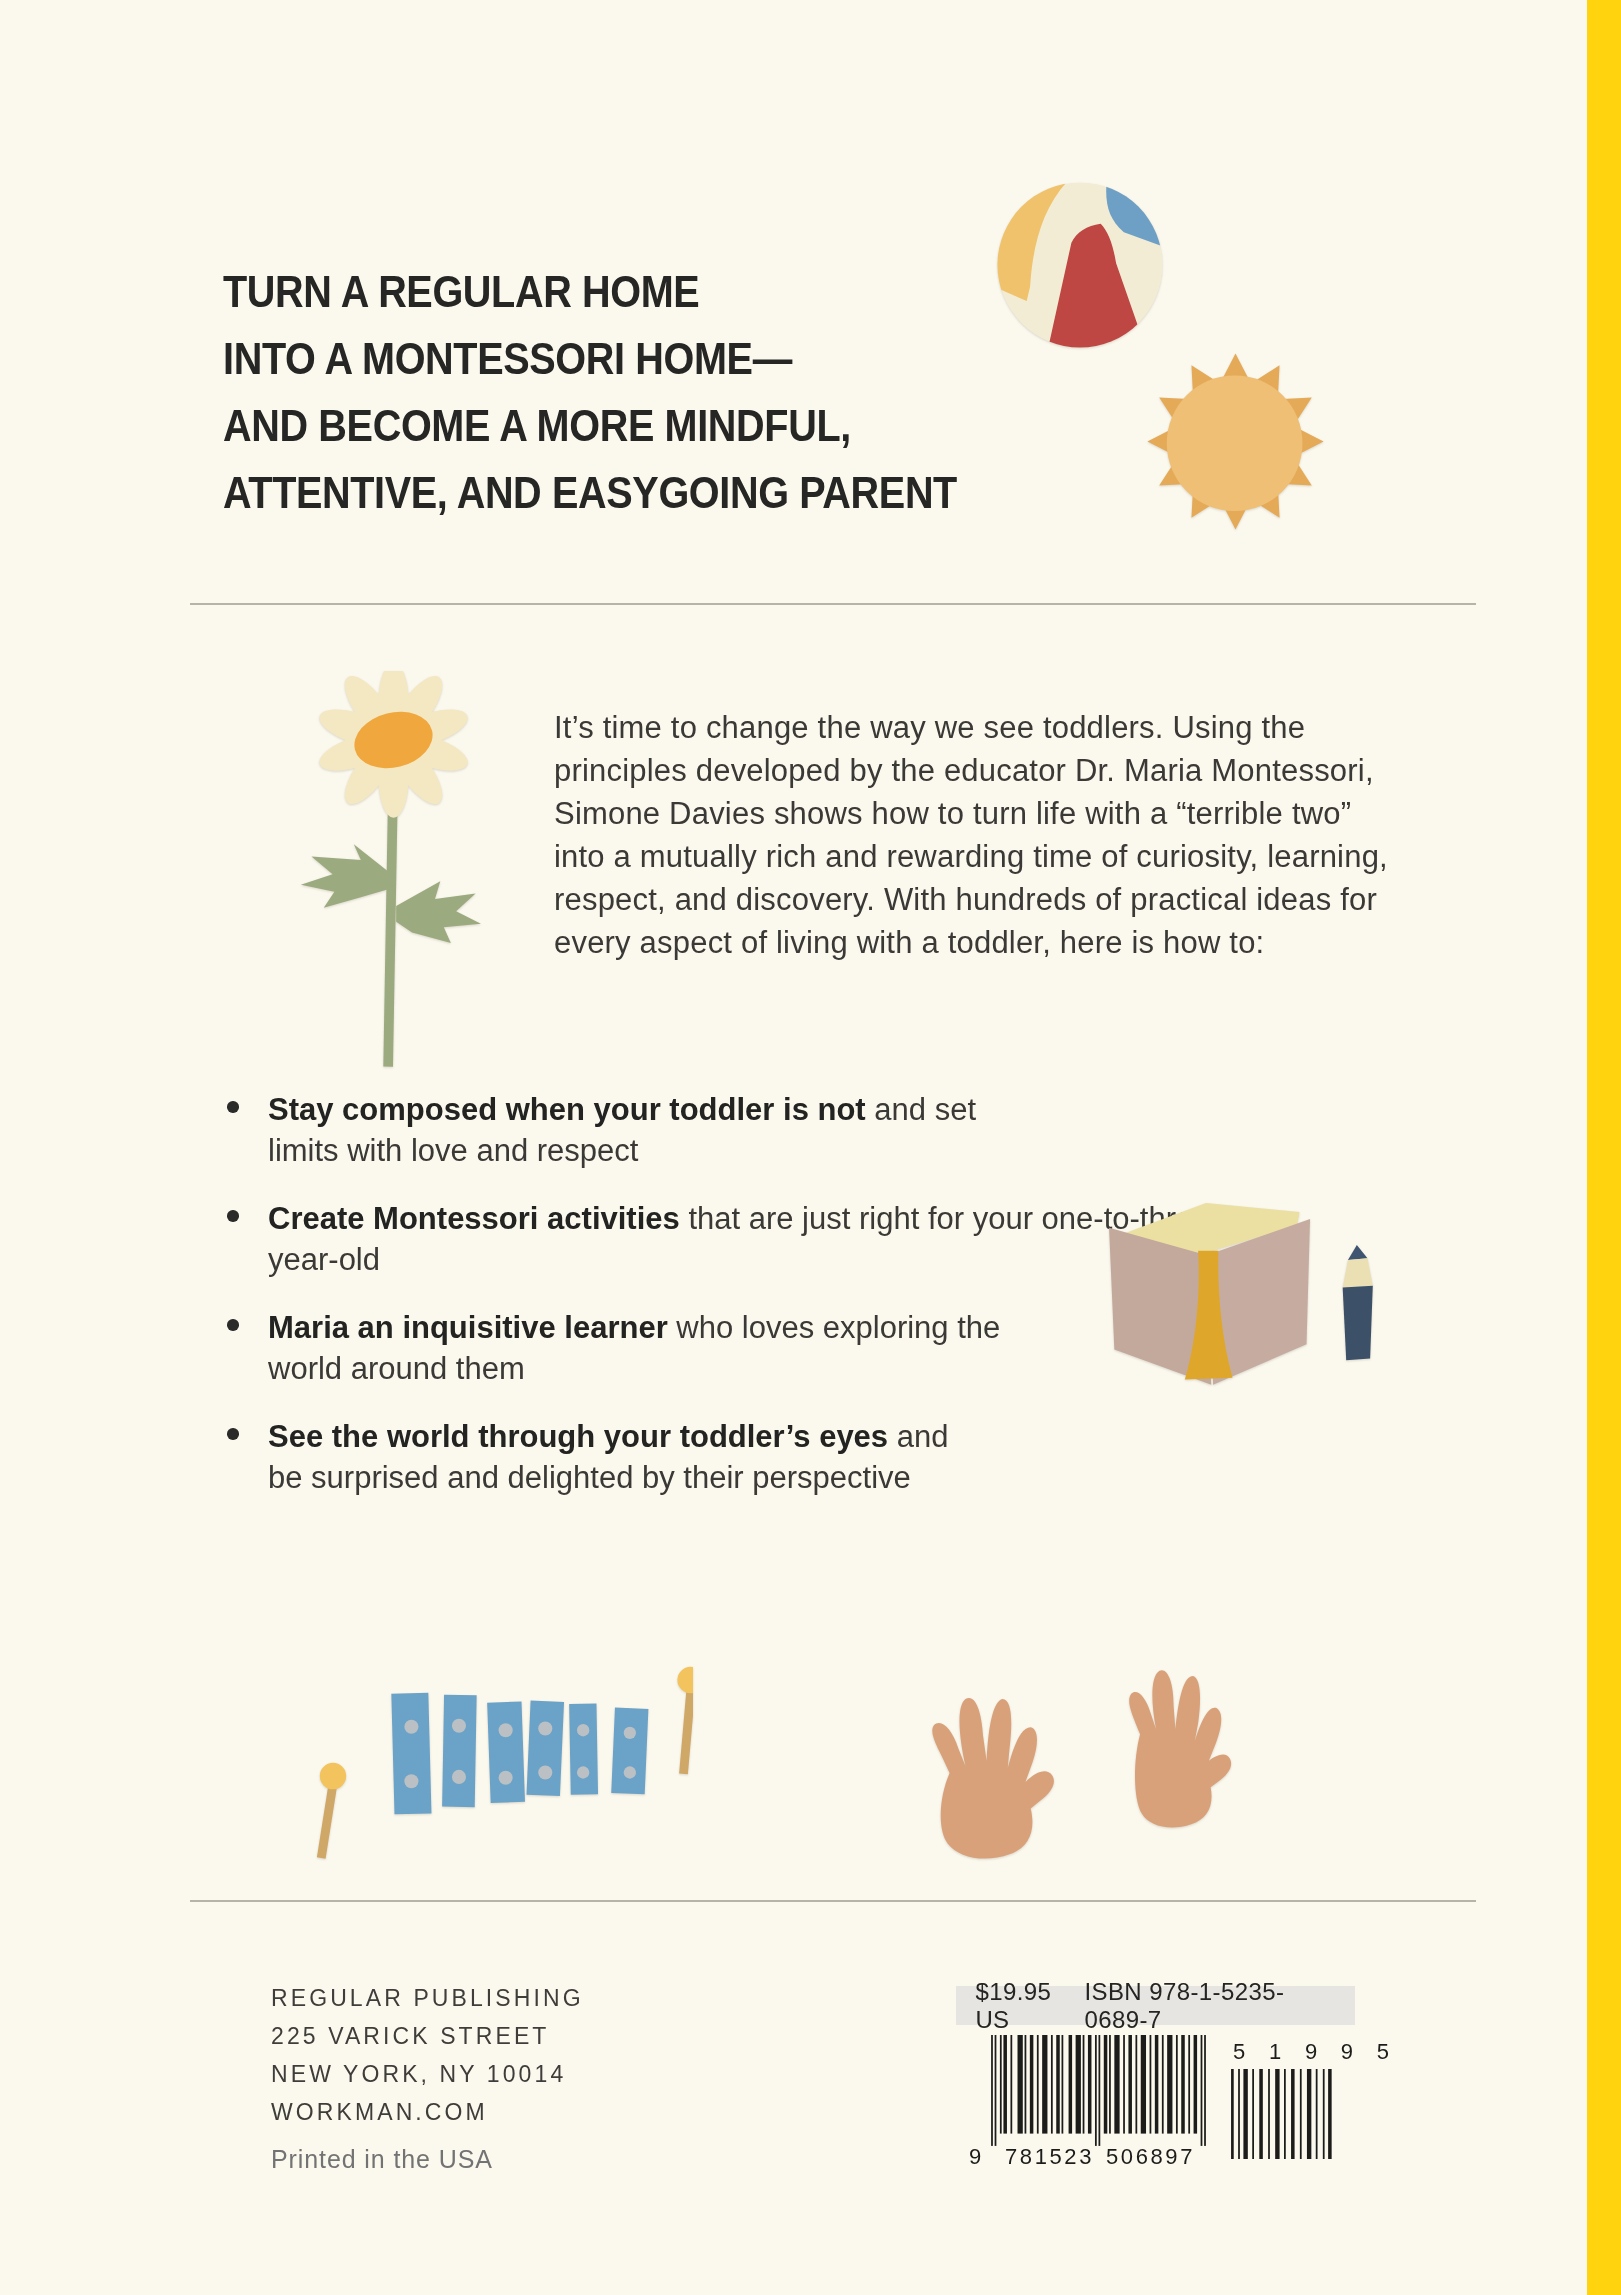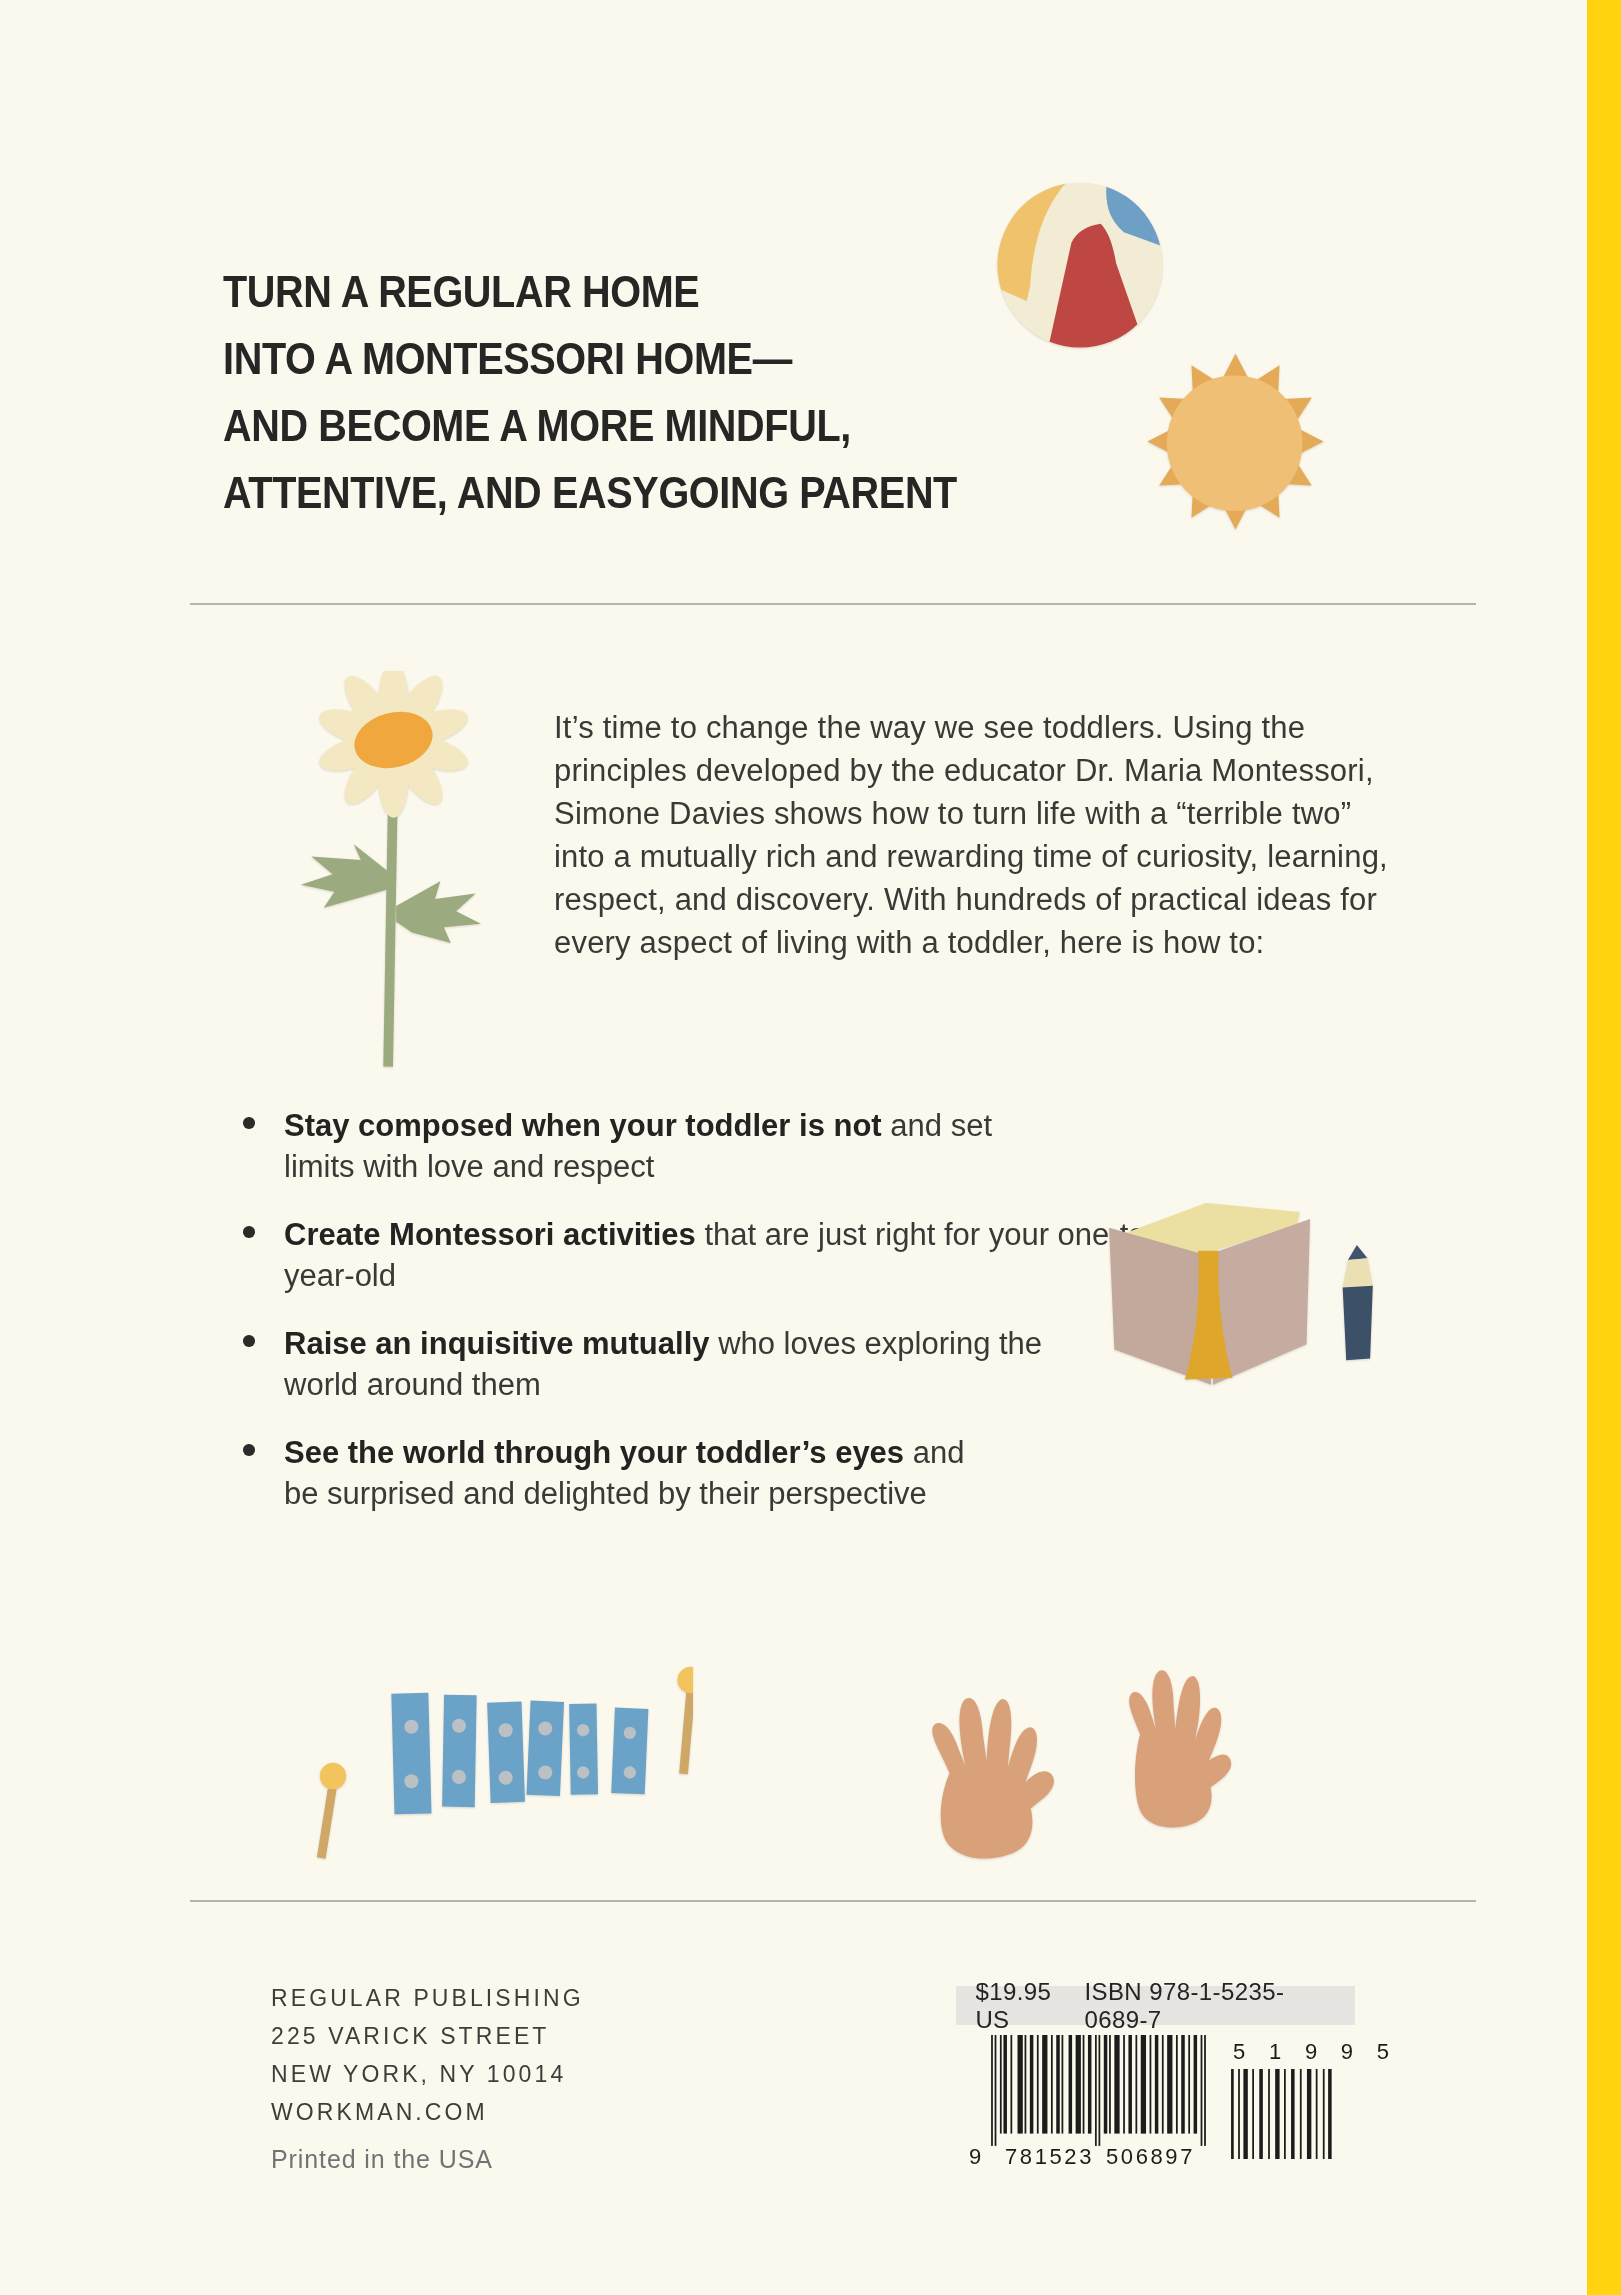--- a/index.html
+++ b/index.html
@@ -28,21 +28,21 @@
 
   
   #intro{
     position:absolute;left:554px;top:706px;width:852px;
     font-size:31px;line-height:43px;color:#3a3935;letter-spacing:0.2px;
   }
 
   
   #bullets{
     position:absolute;left:227px;top:1089px;width:1042px;
-    margin:16px;padding:0;list-style:none;
+    margin:0;padding:0;list-style:none;
     font-size:31px;line-height:41px;color:#3a3935;
   }
   #bullets li{position:relative;padding-left:41px;margin-bottom:27px;}
   #bullets li .dot{
     position:absolute;left:0;top:12.4px;width:11.5px;height:11.5px;border-radius:50%;
     background:#2b2b29;
   }
   #bullets li b{font-weight:700;color:#232321;}
   #bullets li:nth-child(1){max-width:733px;}
   #bullets li:nth-child(3){max-width:759px;}
@@ -127,21 +127,21 @@
       <ellipse cx="115" cy="34" rx="17" ry="44" transform="rotate(324 115 78)"></ellipse>
     </g>
     <ellipse cx="115" cy="78" rx="45" ry="31" fill="#f0a83e" transform="rotate(-14 115 78)"></ellipse>
   </svg>
 
   <div id="intro">It’s time to change the way we see toddlers. Using the principles developed by the educator Dr. Maria Montessori, Simone Davies shows how to turn life with a “terrible two” into a mutually rich and rewarding time of curiosity, learning, respect, and discovery. With hundreds of practical ideas for every aspect of living with a toddler, here is how to:</div>
 
   <ul id="bullets">
     <li><span class="dot"></span><b>Stay composed when your toddler is not</b><span> and set limits with love and respect</span></li>
     <li><span class="dot"></span><b>Create Montessori activities</b><span> that are just right for your one-to-three-year-old</span></li>
-    <li><span class="dot"></span><b>Raise an inquisitive mutually</b><span> who loves exploring the world around them</span></li>
+    <li><span class="dot"></span><b>Maria an inquisitive learner</b><span> who loves exploring the world around them</span></li>
     <li><span class="dot"></span><b>See the world through your toddler’s eyes</b><span> and be surprised and delighted by their perspective</span></li>
   </ul>
 
   <svg class="shadowed" style="left:1102px;top:1196px;" width="216" height="194" viewBox="0 0 245 220">
     <polygon fill="#ebe0a2" points="16,46 118,8 224,18 221,34 118,64 20,60"></polygon>
     <polygon fill="#c3a99c" points="8,36 115,66 124,214 14,174"></polygon>
     <polygon fill="#c6aca0" points="236,26 122,66 126,214 232,168"></polygon>
     <path fill="#dea72c" d="M109,62 C112,112 106,168 94,208 L148,206 C135,158 131,108 132,62 Z"></path>
   </svg>
   <svg class="shadowed" style="left:1340px;top:1245px;" width="39" height="117" viewBox="0 0 44 132">

